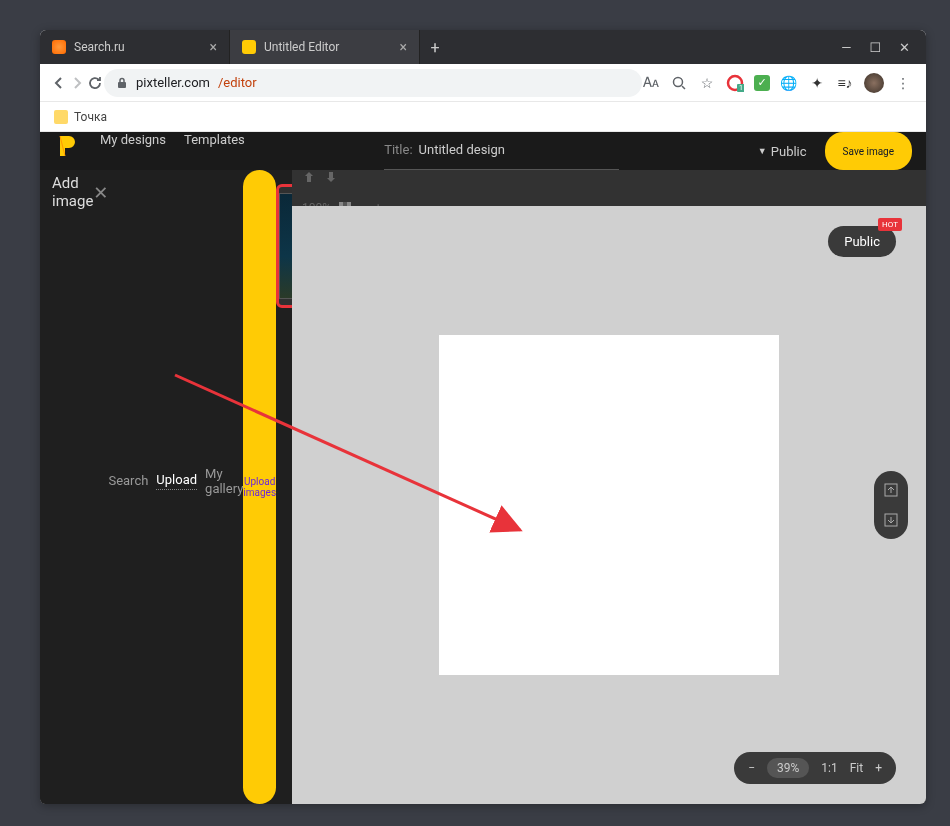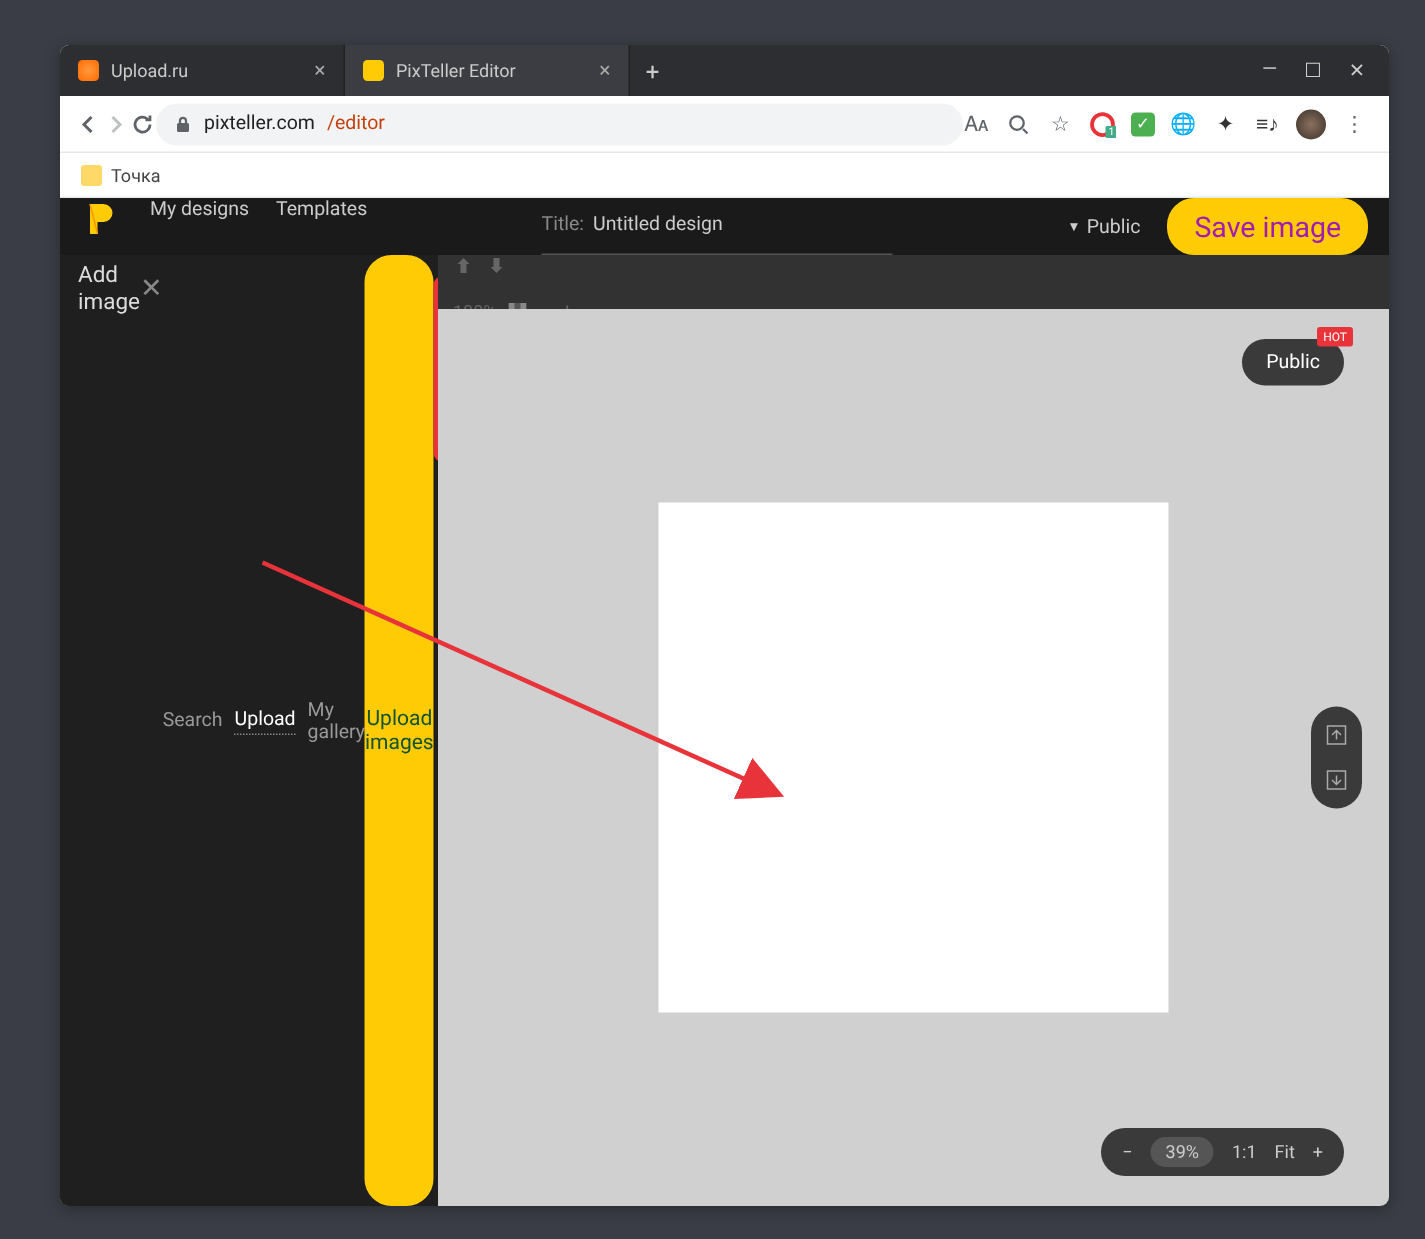--- a/index.html
+++ b/index.html
@@ -23,30 +23,30 @@
 .bookmarks{height:30px;background:#fff;display:flex;align-items:center;padding:0 14px;gap:6px;font-size:12px;color:#444;border-bottom:1px solid #e8e8e8;}
 .bm-icon{width:14px;height:14px;background:#ffd968;border-radius:2px;}
 .app{flex:1;display:flex;flex-direction:column;background:#1a1a1a;min-height:0;}
 .app-header{height:38px;background:#1a1a1a;display:flex;padding:0 14px;gap:18px;color:#ccc;font-size:13px;}
 .logo{width:28px;height:28px;position:relative;}
 .header-spacer{flex:1;}
 .title-group{display:flex;align-items:center;gap:6px;border-bottom:1px solid #555;padding-bottom:2px;}
 .title-label{color:#888;}
 .title-value{color:#ccc;min-width:200px;}
 .visibility{display:flex;align-items:center;gap:4px;color:#ccc;cursor:pointer;}
-.save-btn{background:#ffcb05;color:#a21caf;border:none;border-radius:18px;padding:7px 18px;font-size:19px;cursor:pointer;}
+.save-btn{background:#ffcb05;color:#0f172a;border:none;border-radius:18px;padding:7px 18px;font-size:10px;cursor:pointer;}
 .app-body{flex:1;display:flex;min-height:0;}
 .sidebar{width:252px;background:#1f1f1f;display:flex;flex-direction:row;padding:0 12px;color:#ccc;}
 .panel-head{display:flex;align-items:center;justify-content:space-between;height:44px;font-size:15px;color:#ddd;}
 .panel-close{color:#888;font-size:18px;cursor:pointer;}
 .panel-tabs{display:flex;align-items:center;gap:8px;font-size:13px;color:#999;margin-bottom:12px;}
 .ptab{cursor:pointer;padding-bottom:2px;}
 .ptab.active{color:#fff;border-bottom:1px dotted #888;}
 .mygallery{margin-left:auto;color:#999;cursor:pointer;}
-.upload-btn{background:#ffcb05;color:#14532d;border:none;border-radius:18px;padding:9px 0;font-size:14px;cursor:pointer;width:100%;}
+.upload-btn{background:#ffcb05;color:#6d28d9;border:none;border-radius:18px;padding:9px 0;font-size:10px;cursor:pointer;width:100%;}
 .thumb-box{margin-top:14px;width:124px;height:124px;border:3px solid #e8333a;border-radius:6px;background:#303030;display:flex;align-items:center;justify-content:center;position:relative;}
 .thumb-inner{width:100px;height:106px;background:linear-gradient(180deg,#0a2838 0%,#0d3548 60%,#2a3a28 100%);position:relative;border:1px solid #555;}
 .figure{position:absolute;left:32px;top:14px;width:36px;height:78px;}
 .figure-head{width:10px;height:10px;background:#e8c4a0;border-radius:50%;margin:0 auto;}
 .figure-body{width:0;height:0;border-left:16px solid transparent;border-right:16px solid transparent;border-bottom:56px solid #ff7a1a;margin:2px auto 0;}
 .canvas-area{flex:1;background:#1f1f1f;display:flex;flex-direction:column;min-width:0;position:relative;}
 .toolbar{height:36px;background:#323232;display:flex;align-items:flex-start;padding:0 10px;gap:8px;color:#666;flex-direction:column;}
 .tool-group{display:flex;align-items:center;gap:8px;}
 .tool-sep{width:1px;height:20px;background:#444;margin:0 4px;}
 .zoom-label{font-size:12px;}
@@ -63,26 +63,26 @@
 svg{display:block;}
 </style>
 </head>
 <body>
 
 <div class="browser-window">
   <div class="titlebar">
     <div class="tabs">
       <div class="tab">
         <span class="tab-favicon" style="background:radial-gradient(circle,#ff9a3c,#ff6a00);"></span>
-        <span>Upload.ru</span>
+        <span>Search.ru</span>
         <span class="tab-close">×</span>
       </div>
       <div class="tab active">
         <span class="tab-favicon" style="background:#ffcb05;"></span>
-        <span>PixTeller Editor</span>
+        <span>Untitled Editor</span>
         <span class="tab-close">×</span>
       </div>
       <div class="new-tab">+</div>
     </div>
     <div class="win-controls">
       <span>—</span>
       <span>☐</span>
       <span>✕</span>
     </div>
   </div>

